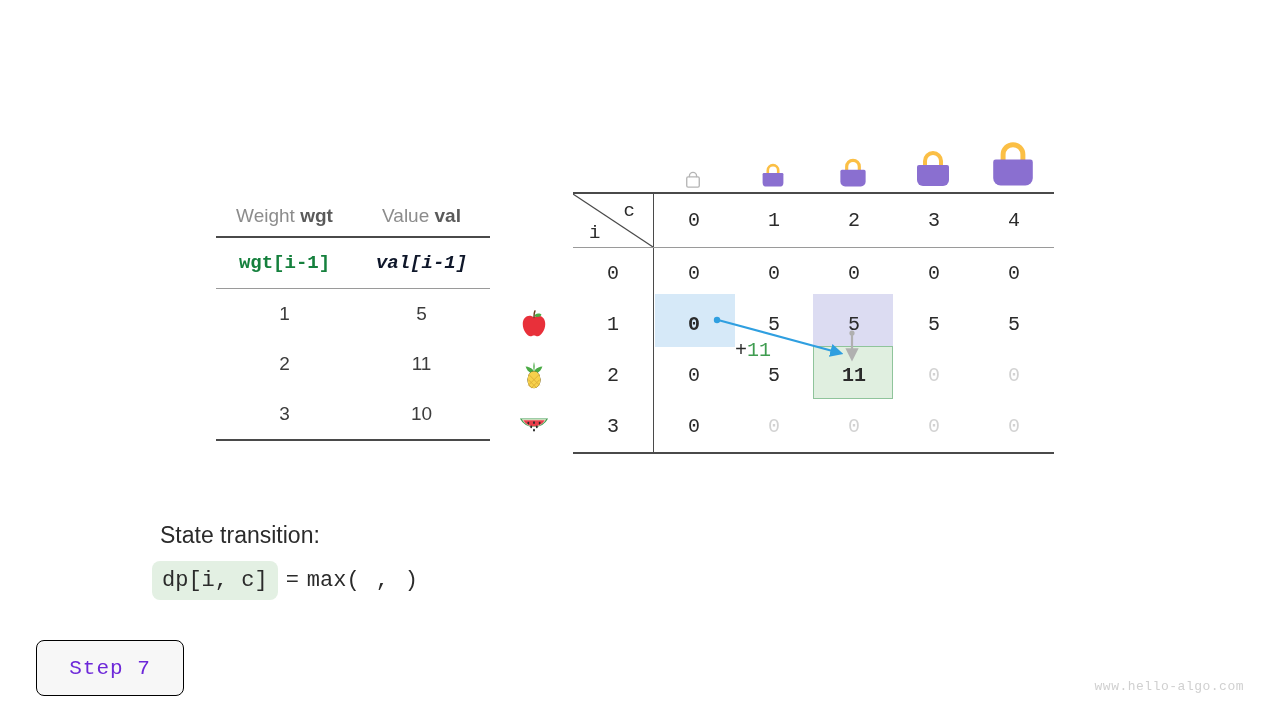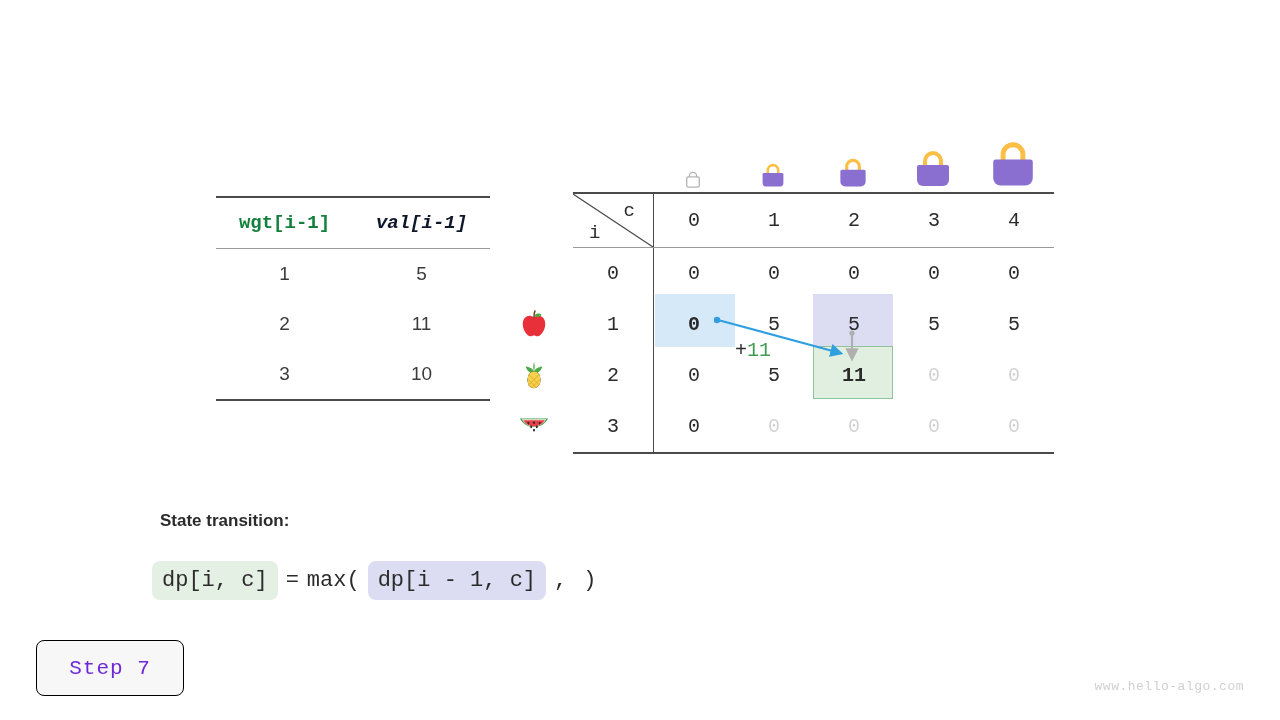--- a/index.html
+++ b/index.html
@@ -151,22 +151,22 @@
   #plus-label {
     position: absolute; left: 735px; top: 338px;
     font-size: 20px; font-weight: normal;
     z-index: 4;
   }
   #plus-label .sign { color: #2b2b2b; }
   #plus-label .num { color: #3f9c50; }
 
   
   #transition-title {
-    position: absolute; left: 160px; top: 511px;
-    font-size: 17px; font-weight: bold; color: #2b2b2b;
+    position: absolute; left: 160px; top: 522px;
+    font-size: 23px; font-weight: normal; color: #2b2b2b;
   }
   #formula {
     position: absolute; left: 152px; top: 561px;
     display: flex; align-items: center;
     font-size: 22px; color: #2b2b2b;
     white-space: pre;
   }
   #formula .box {
     padding: 7px 10px;
     border-radius: 8px;
@@ -190,20 +190,24 @@
   #watermark {
     position: absolute; right: 36px; bottom: 26px;
     font-size: 13px; color: #d0d0d0;
     letter-spacing: 0.5px;
   }
 </style>
 </head>
 <body>
 
 <div id="items-table">
+  <div class="row head-row">
+    <div class="head-cell"><span>Weight </span><b>wgt</b></div>
+    <div class="head-cell"><span>Value </span><b>val</b></div>
+  </div>
   <div class="hr-dark"></div>
   <div class="row sub-row">
     <div class="sub-cell mono c-teal">wgt[i-1]</div>
     <div class="sub-cell mono c-green">val[i-1]</div>
   </div>
   <div class="hr-gray"></div>
   <div class="row">
     <div class="cell">1</div>
     <div class="cell">5</div>
   </div>
@@ -366,19 +370,18 @@
   <span class="sign mono">+</span><span class="num mono">11</span>
 </div>
 
 <div id="transition-title">State transition:</div>
 
 <div id="formula">
   <span class="box box-green mono">dp[i, c]</span>
   <span class="plain mono">=</span>
   <span class="mono">max(</span>
   <span style="width:8px"></span>
-  <span class="box box-lav mono">dp[i - 1, c]</span>
   <span class="plain mono">,</span>
   <span class="plain mono">)</span>
 </div>
 
 <div id="step-badge" class="mono">Step 7</div>
 <div id="watermark" class="mono">www.hello-algo.com</div>
 
 </body></html>

